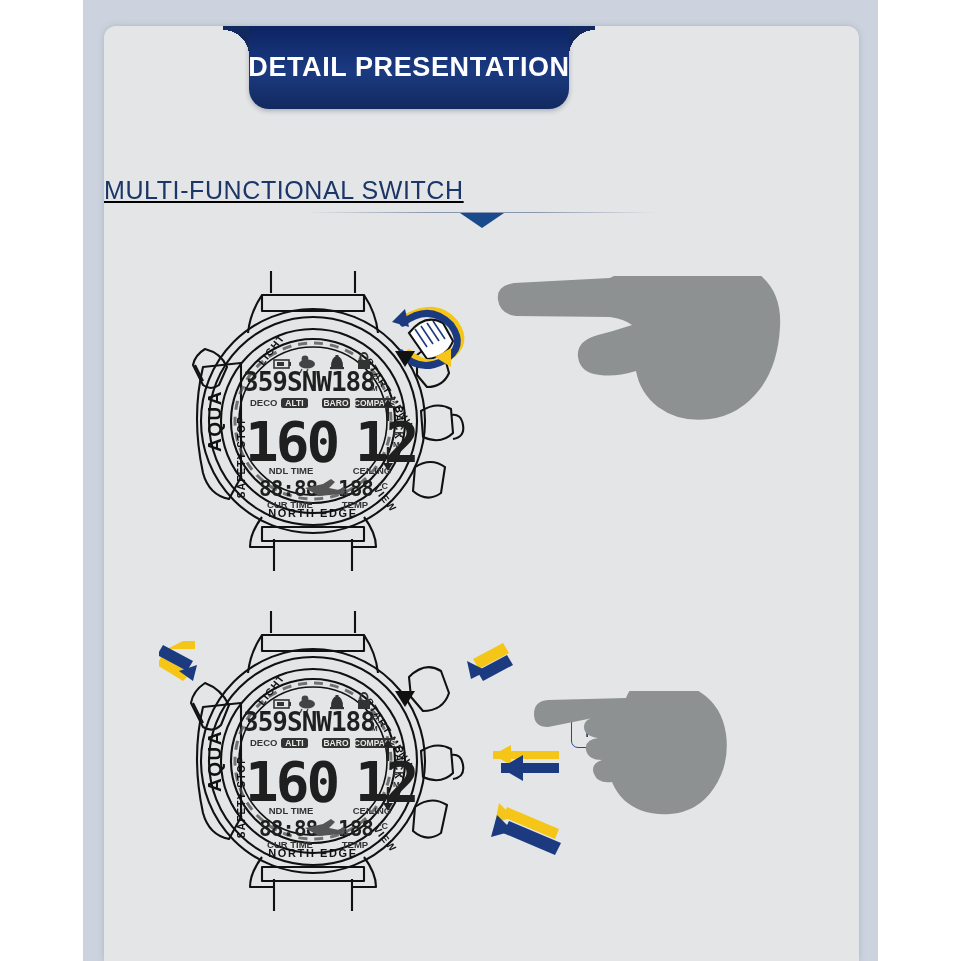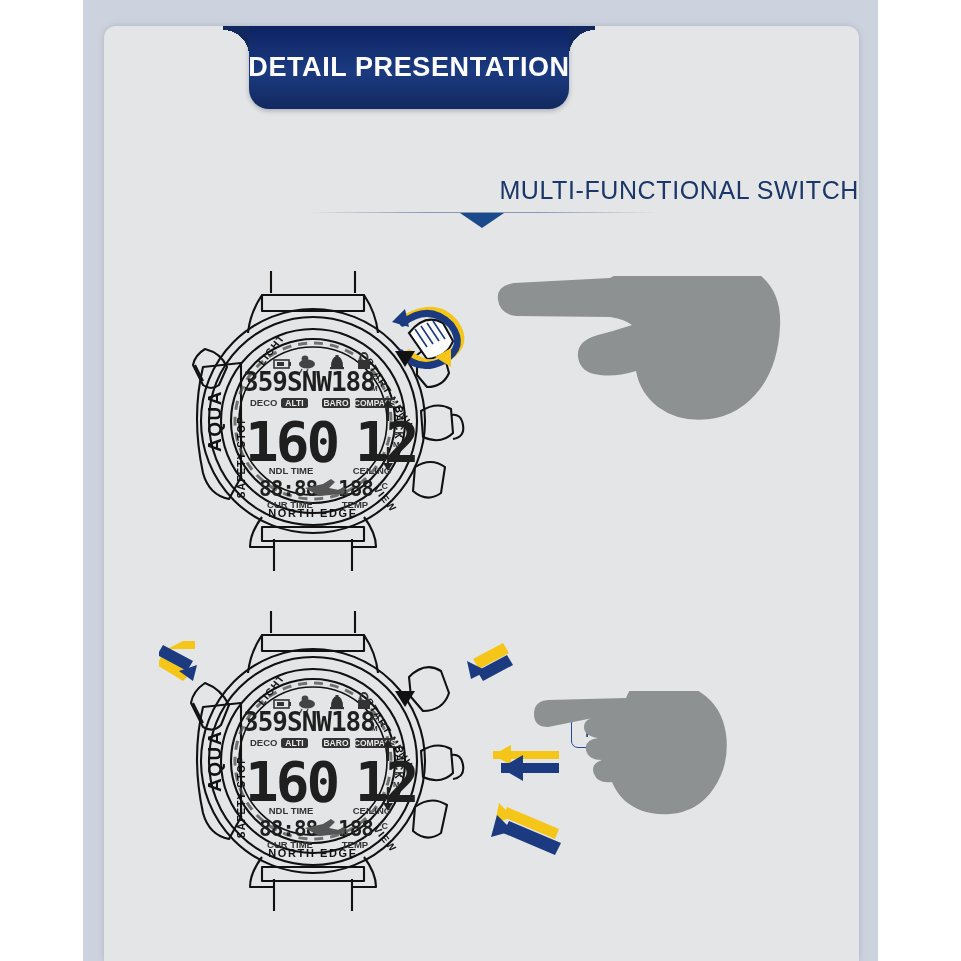--- a/index.html
+++ b/index.html
@@ -38,21 +38,21 @@
   
   .flare{position:absolute;top:0;width:26px;height:30px;background:#12295f;}
   .flare.l{left:119px;border-radius:0 0 0 0;
     -webkit-mask-image:radial-gradient(circle at 0 100%, transparent 26px, #000 26px);
             mask-image:radial-gradient(circle at 0 100%, transparent 26px, #000 26px);}
   .flare.r{left:465px;
     -webkit-mask-image:radial-gradient(circle at 100% 100%, transparent 26px, #000 26px);
             mask-image:radial-gradient(circle at 100% 100%, transparent 26px, #000 26px);}
 
   
-  .sect{position:absolute;left:0;top:150px;width:755px;text-align:right;}
+  .sect{position:absolute;left:0;top:150px;width:755px;text-align:left;text-decoration:underline;}
   .sect-title{
     color:#1b3668;font-size:25px;letter-spacing:.6px;white-space:nowrap;
   }
   .sect-rule{
     margin:7px auto 0;width:350px;height:1px;
     background:linear-gradient(90deg,rgba(27,54,104,0) 0%,#8b97ae 35%,#8b97ae 65%,rgba(27,54,104,0) 100%);
   }
   .sect-tri{
     margin:0 auto;width:0;height:0;
     border-left:22px solid transparent;border-right:22px solid transparent;

